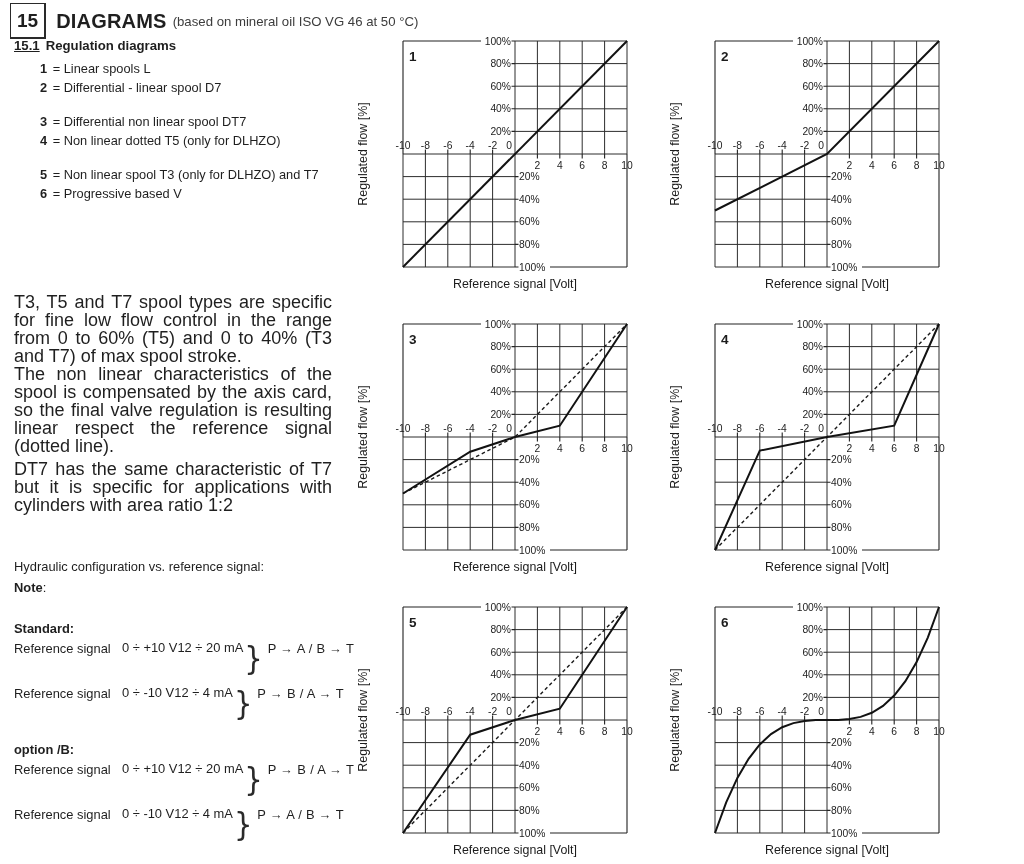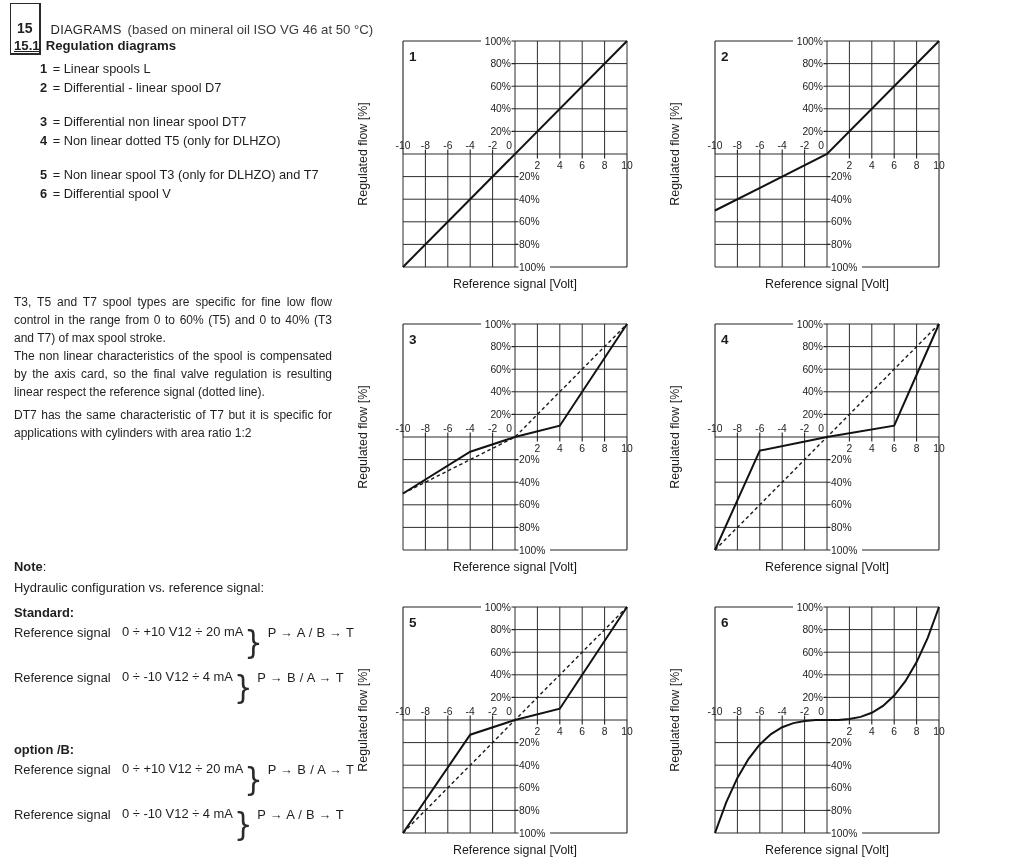--- a/index.html
+++ b/index.html
@@ -4,43 +4,43 @@
 <style>
   html,body{margin:0;padding:0;background:#ffffff;}
   body{width:1024px;height:864px;position:relative;overflow:hidden;
        font-family:"Liberation Sans",sans-serif;color:#1f1f1f;
        -webkit-font-smoothing:antialiased;}
   .abs{position:absolute;}
 
   
   #doc-header{left:10px;top:3px;display:flex;align-items:center;gap:10px;}
   .idx-box{display:inline-block;border:1.5px solid #2a2a2a;border-right-width:2.5px;
-           border-bottom-width:2px;padding:16px 6px;font-weight:bold;font-size:14px;
+           border-bottom-width:2px;padding:8px 6px;font-weight:bold;font-size:19px;
            line-height:17px;background:#fff;}
-  .doc-title{font-weight:normal;font-size:13px;letter-spacing:.2px;}
+  .doc-title{font-weight:bold;font-size:20px;letter-spacing:.2px;}
   .doc-subtitle{font-size:13.2px;color:#3c3c3c;margin-left:-4px;}
 
   
   #sec-heading{left:14px;top:38px;font-weight:bold;font-size:13.2px;}
   #sec-heading .num{margin-right:6px;text-decoration:underline;}
 
   #legend{left:40px;top:59px;list-style:none;margin:0;padding:0;font-size:12.8px;}
   #legend li{line-height:19px;white-space:nowrap;}
   #legend li.gap{margin-top:15px;}
   #legend b{margin-right:2px;}
 
-  #body-text{left:14px;top:293px;width:318px;font-size:12px;line-height:18px;
+  #body-text{left:14px;top:293px;width:318px;font-size:18px;line-height:18px;
              text-align:justify;}
   #body-text p{margin:0;}
   #body-text p.gap{margin-top:5px;}
 
   #note{left:14px;top:556px;font-size:12.9px;line-height:21px;}
 
   .config{font-size:12.9px;}
-  #config-standard{left:14px;top:605px;width:345px;}
+  #config-standard{left:14px;top:621px;width:345px;}
   #config-optionb{left:14px;top:742px;width:345px;}
   .config-heading{font-weight:bold;margin-bottom:5px;}
   .ref-row{display:flex;margin-bottom:11px;}
   .ref-label{width:108px;flex:0 0 108px;}
   .ref-values{display:flex;line-height:14.5px;min-width:78px;}
   .ref-brace{font-family:"DejaVu Sans",sans-serif;font-size:29px;font-weight:400;
              transform:scaleY(1.12);margin:0 5px 0 1px;color:#2a2a2a;}
   .ref-result{white-space:nowrap;letter-spacing:.3px;}
 
   
@@ -62,32 +62,32 @@
 <div class="abs" id="sec-heading">
   <span class="num">15.1</span><span>Regulation diagrams</span>
 </div>
 
 <ul class="abs" id="legend">
   <li><b>1</b> <span>= Linear spools L</span></li>
   <li><b>2</b> <span>= Differential - linear spool D7</span></li>
   <li class="gap"><b>3</b> <span>= Differential non linear spool DT7</span></li>
   <li><b>4</b> <span>= Non linear dotted T5 (only for DLHZO)</span></li>
   <li class="gap"><b>5</b> <span>= Non linear spool T3 (only for DLHZO) and T7</span></li>
-  <li><b>6</b> <span>= Differential spool V</span></li>
+  <li><b>6</b> <span>= Progressive based V</span></li>
 </ul>
 
 <div class="abs" id="body-text">
   <p>T3, T5 and T7 spool types are specific for fine low flow control in the range from 0 to 60% (T5) and 0 to 40% (T3 and T7) of max spool stroke.</p>
   <p>The non linear characteristics of the spool is compensated by the axis card, so the final valve regulation is resulting linear respect the reference signal (dotted line).</p>
   <p class="gap">DT7 has the same characteristic of T7 but it is specific for applications with cylinders with area ratio 1:2</p>
 </div>
 
 <div class="abs" id="note">
+  <div>Hydraulic configuration vs. reference signal:</div>
   <div><b>Note</b><span>:</span></div>
-  <div>Hydraulic configuration vs. reference signal:</div>
 </div>
 
 <div class="abs config" id="config-standard">
   <div class="config-heading">Standard:</div>
   <div class="ref-row">
     <span class="ref-label">Reference signal</span>
     <span class="ref-values">
         <span>0  ÷  +10 V</span>
         <span>12 ÷ 20 mA</span>
       </span>

